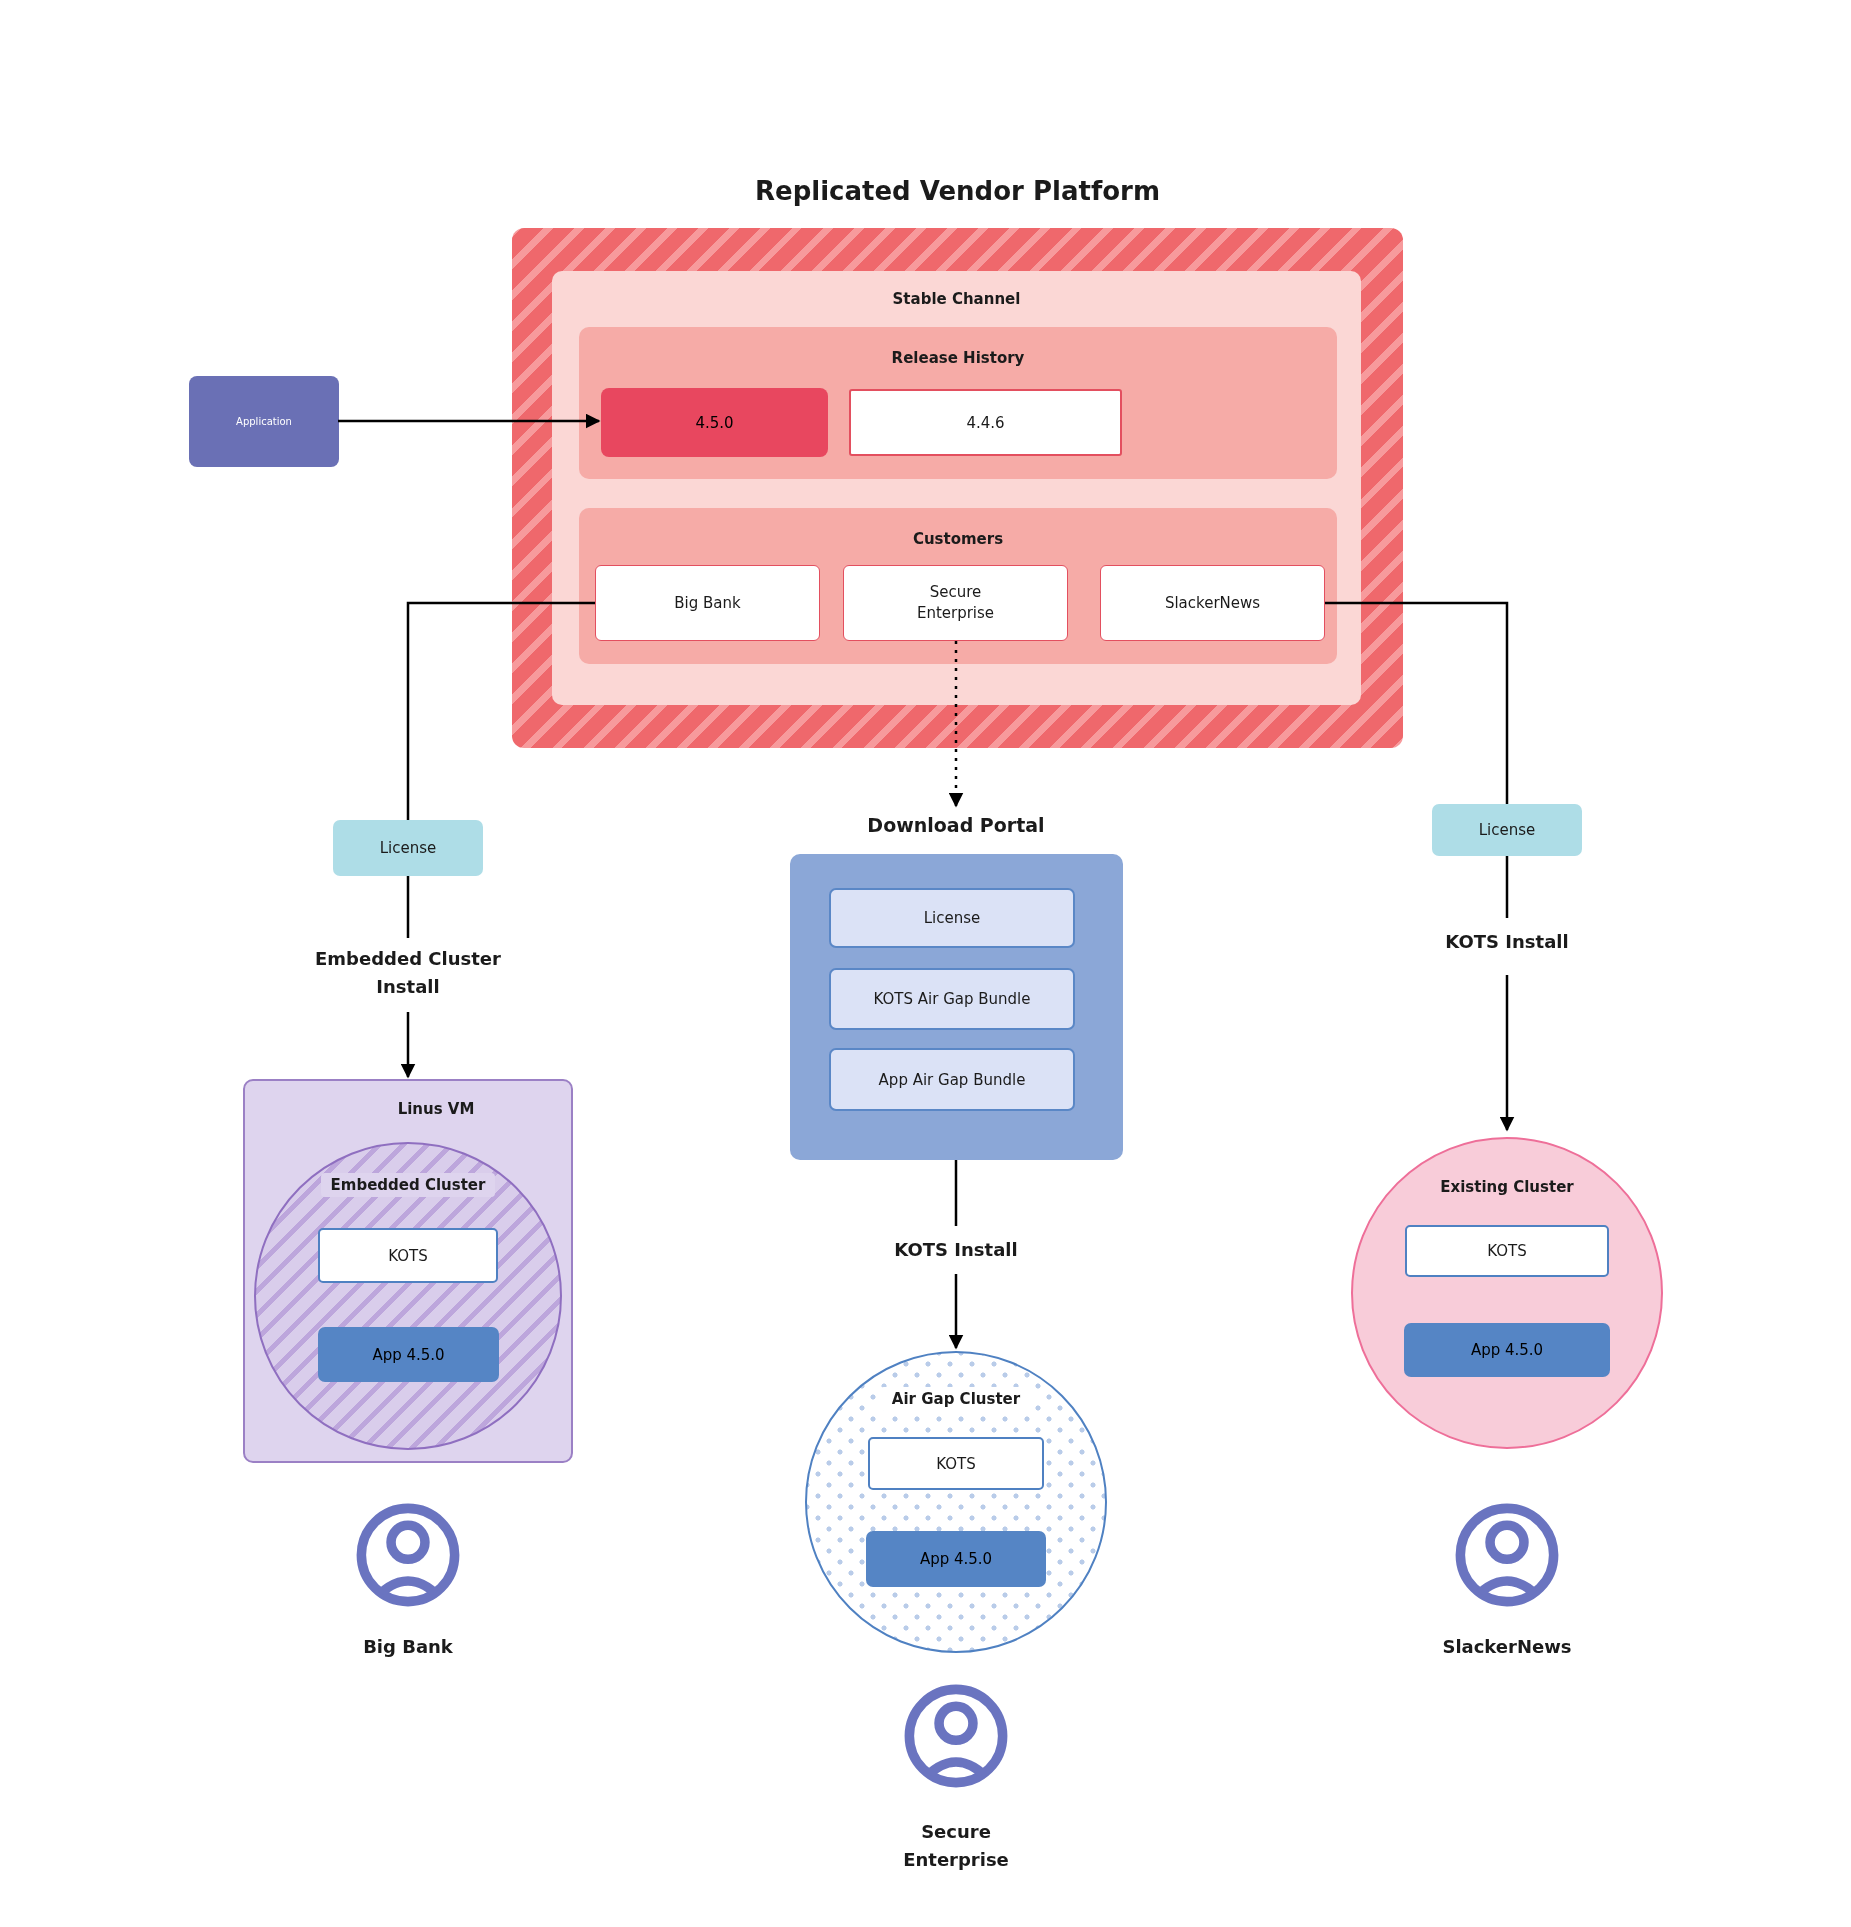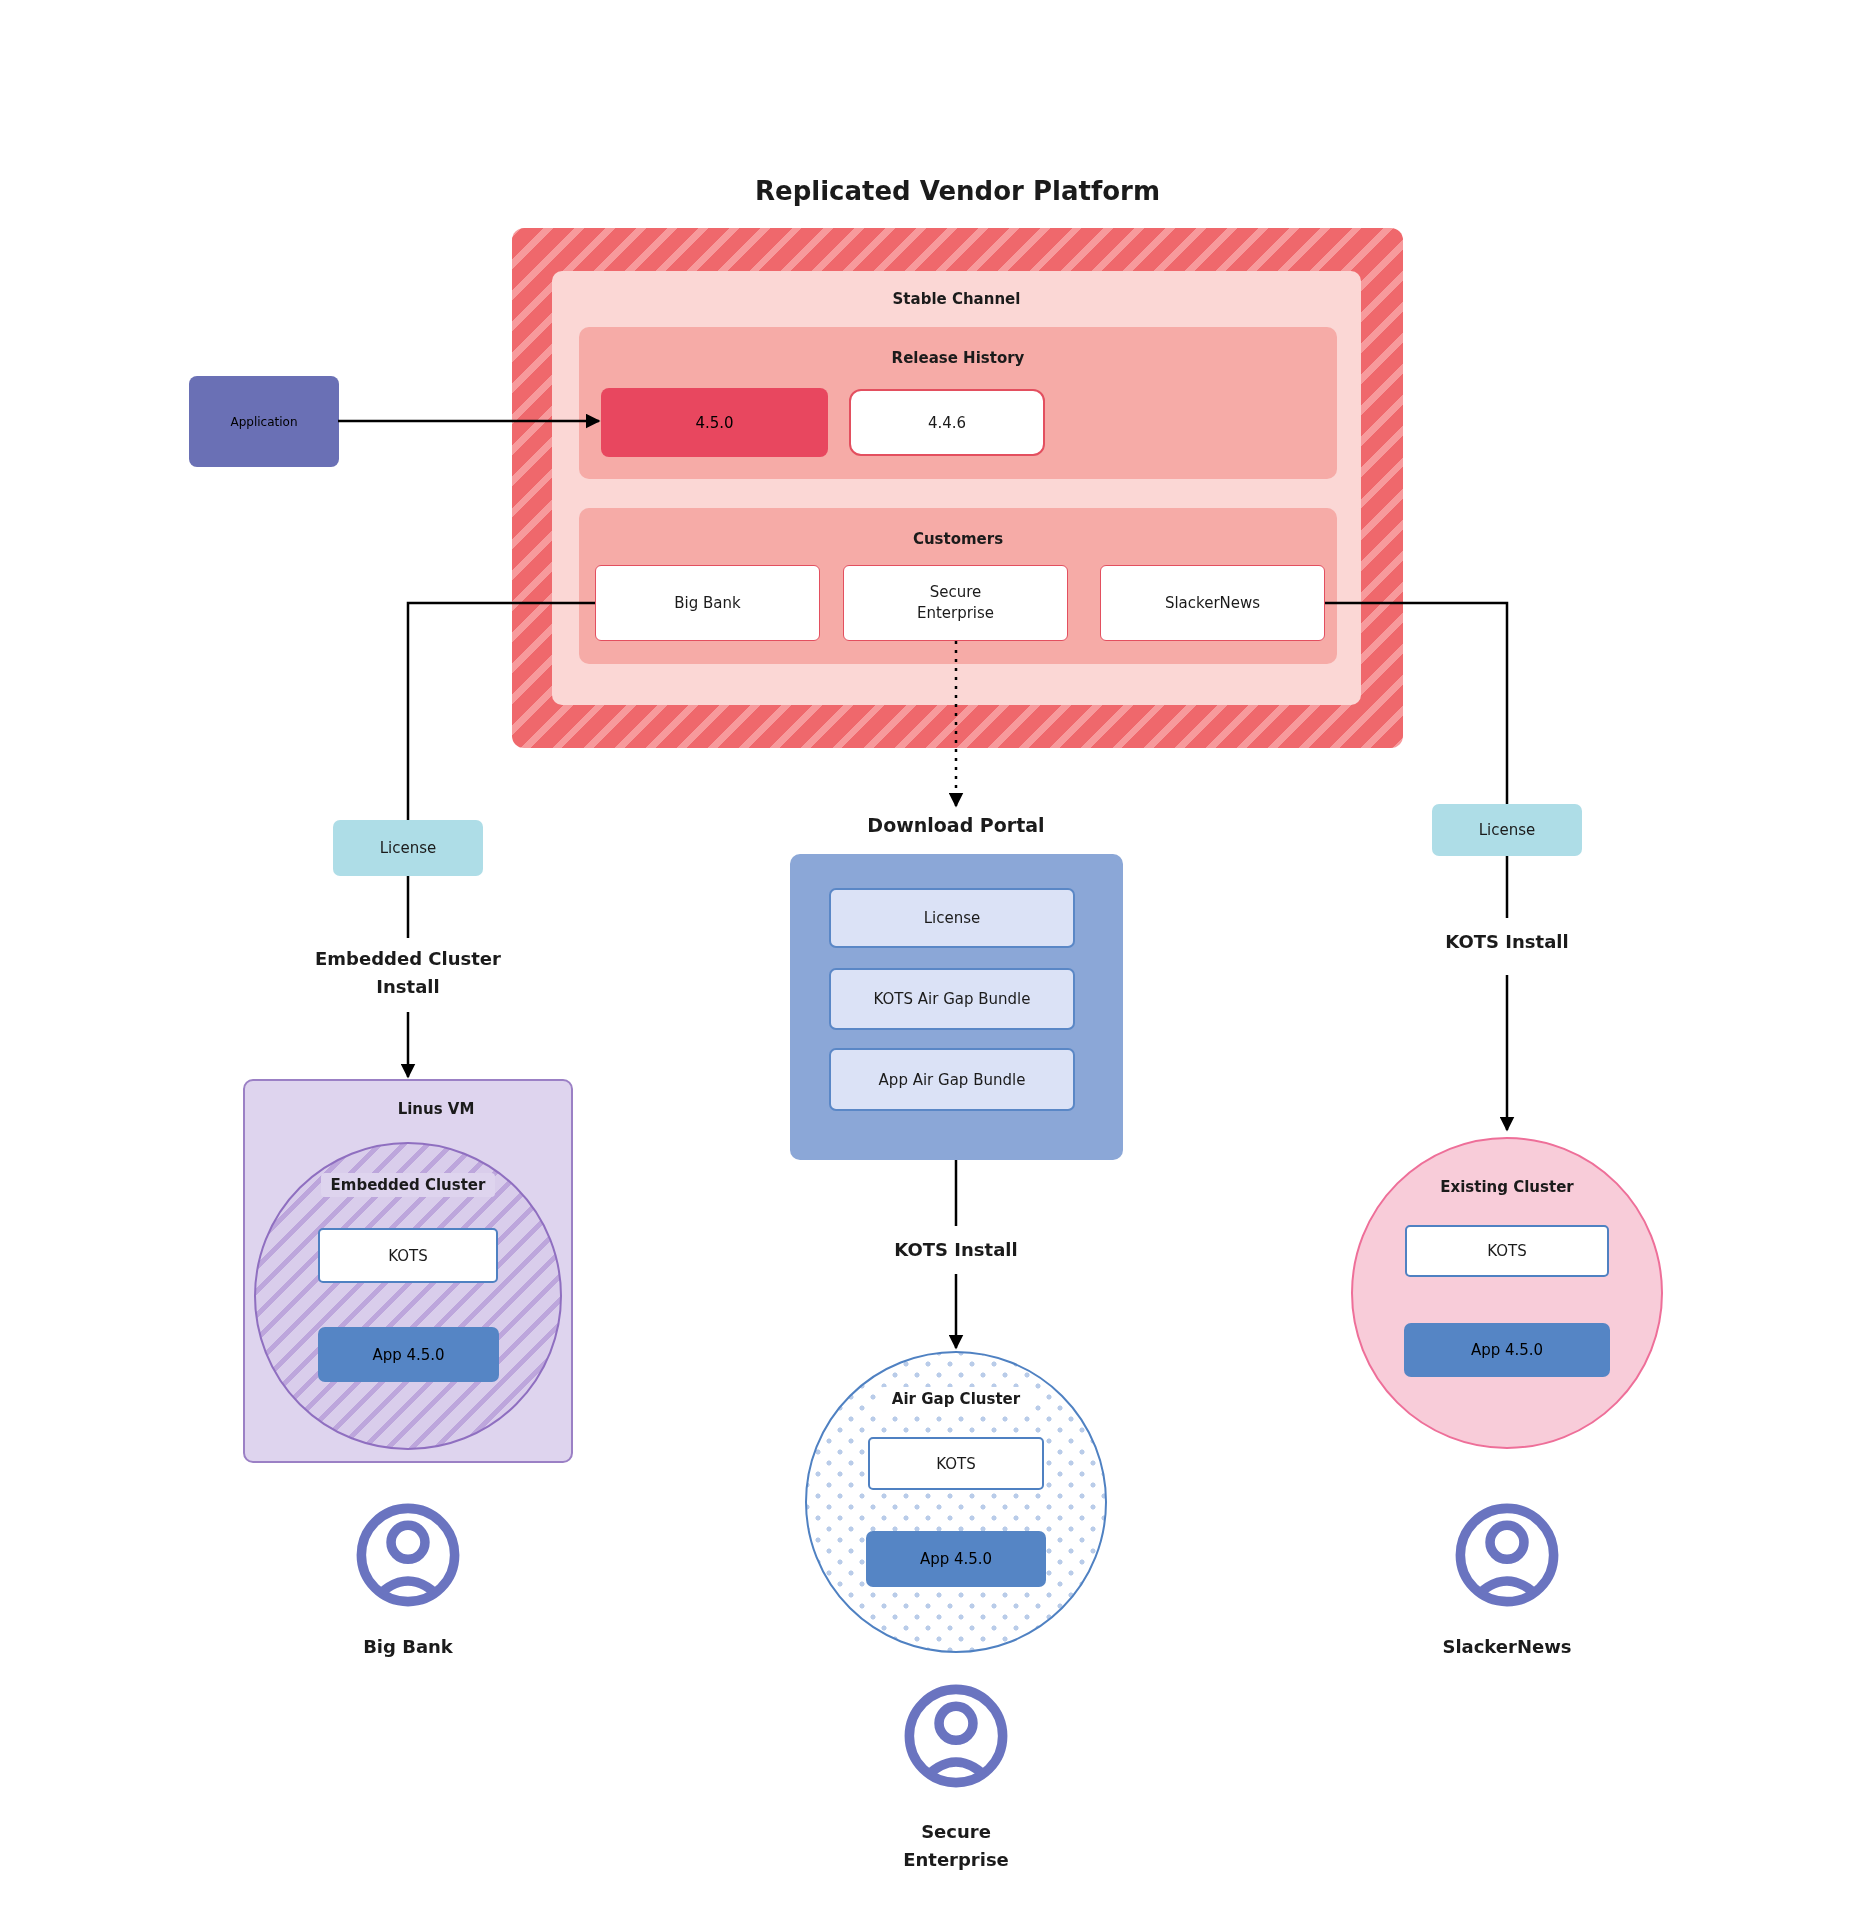--- a/index.html
+++ b/index.html
@@ -19,27 +19,27 @@
   }
   .title{left:512px;top:176px;width:891px;font-size:26px;font-weight:600;}
   .stable-box{left:552px;top:271px;width:809px;height:434px;background:#fbd7d5;border-radius:10px;}
   .stable-label{left:552px;top:290px;width:809px;font-size:15px;font-weight:600;}
   .section-box{background:#f6aba7;border-radius:10px;}
   .release-box{left:579px;top:327px;width:758px;height:152px;}
   .release-label{left:579px;top:349px;width:758px;font-size:15px;font-weight:600;}
   .customers-box{left:579px;top:508px;width:758px;height:156px;}
   .customers-label{left:579px;top:530px;width:758px;font-size:15px;font-weight:600;}
   .ver-current{left:601px;top:388px;width:227px;height:69px;background:#e8475f;border-radius:8px;color:#000000;font-size:15px;}
-  .ver-prev{left:849px;top:389px;width:196px;height:67px;background:#fff;border:2px solid #e34f5f;border-radius:12px;font-size:15px;}
+  .ver-prev{left:849px;top:389px;width:273px;height:67px;background:#fff;border:2px solid #e34f5f;border-radius:3px;font-size:15px;}
   .customer{background:#fff;border:1.5px solid #e34f5f;border-radius:6px;font-size:15px;top:565px;width:225px;height:76px;}
   .cust-1{left:595px;} .cust-2{left:843px;} .cust-3{left:1100px;}
   .wrap-narrow{display:inline-block;max-width:110px;line-height:21px;}
 
   
-  .app-source{left:189px;top:376px;width:150px;height:91px;background:#6a70b5;border-radius:8px;color:#000000;font-size:12px;}
+  .app-source{left:189px;top:376px;width:150px;height:91px;background:#6a70b5;border-radius:8px;color:#ffffff;font-size:10px;}
 
   
   .connectors{left:0;top:0;width:1851px;height:1927px;pointer-events:none;}
 
   
   .portal-title{left:756px;top:814px;width:400px;font-size:19px;font-weight:600;}
   .portal-box{left:790px;top:854px;width:333px;height:306px;background:#8ba7d7;border-radius:10px;}
   .portal-item{left:829px;width:246px;background:#dbe2f6;border:2px solid #5a87c6;border-radius:7px;font-size:15px;}
   .pi-1{top:888px;height:60px;} .pi-2{top:968px;height:62px;} .pi-3{top:1048px;height:63px;}
 

